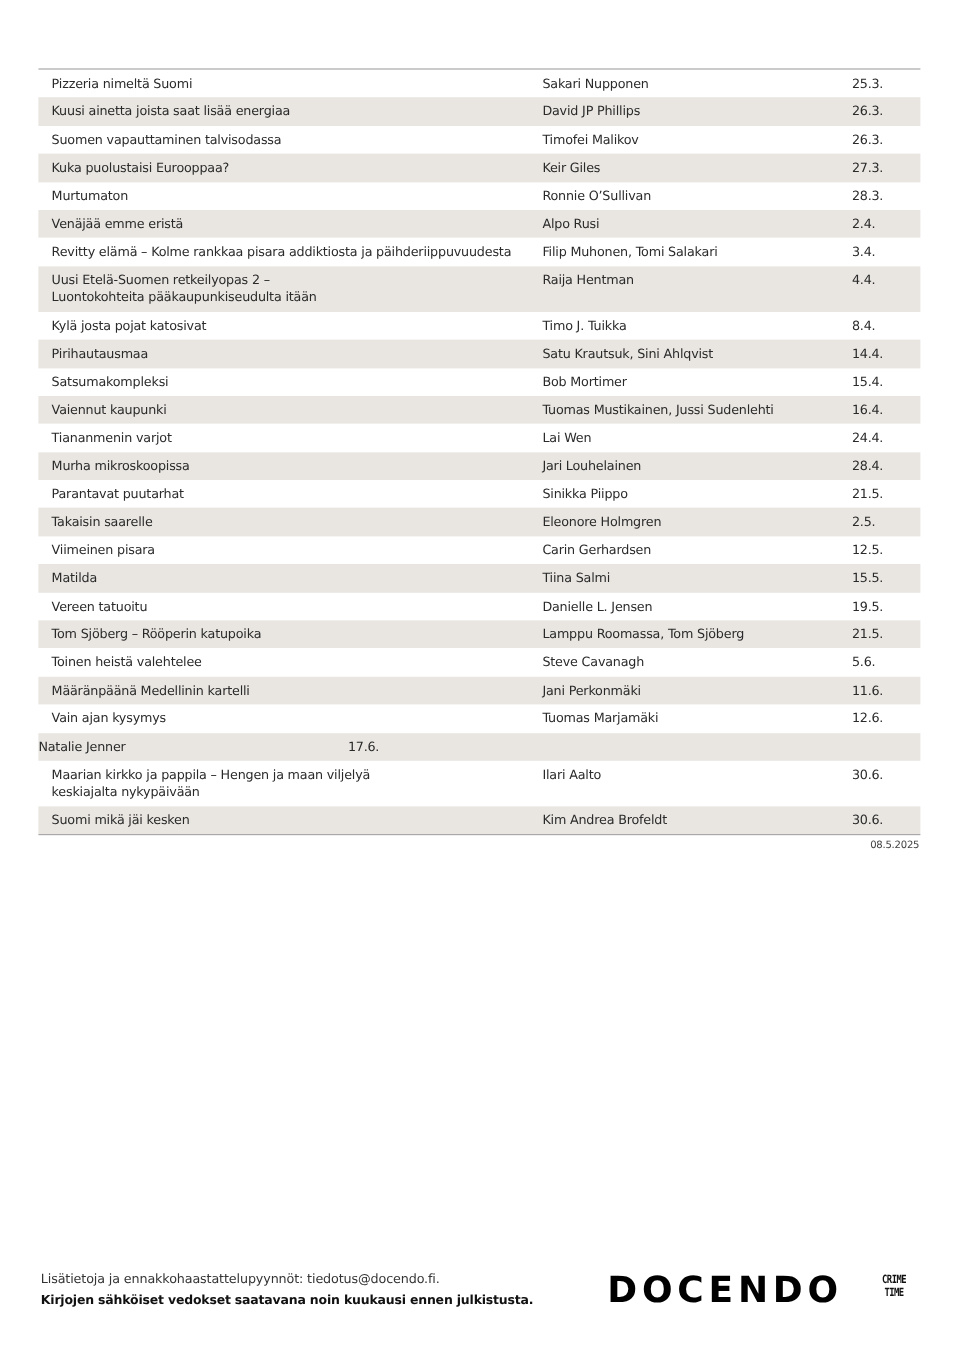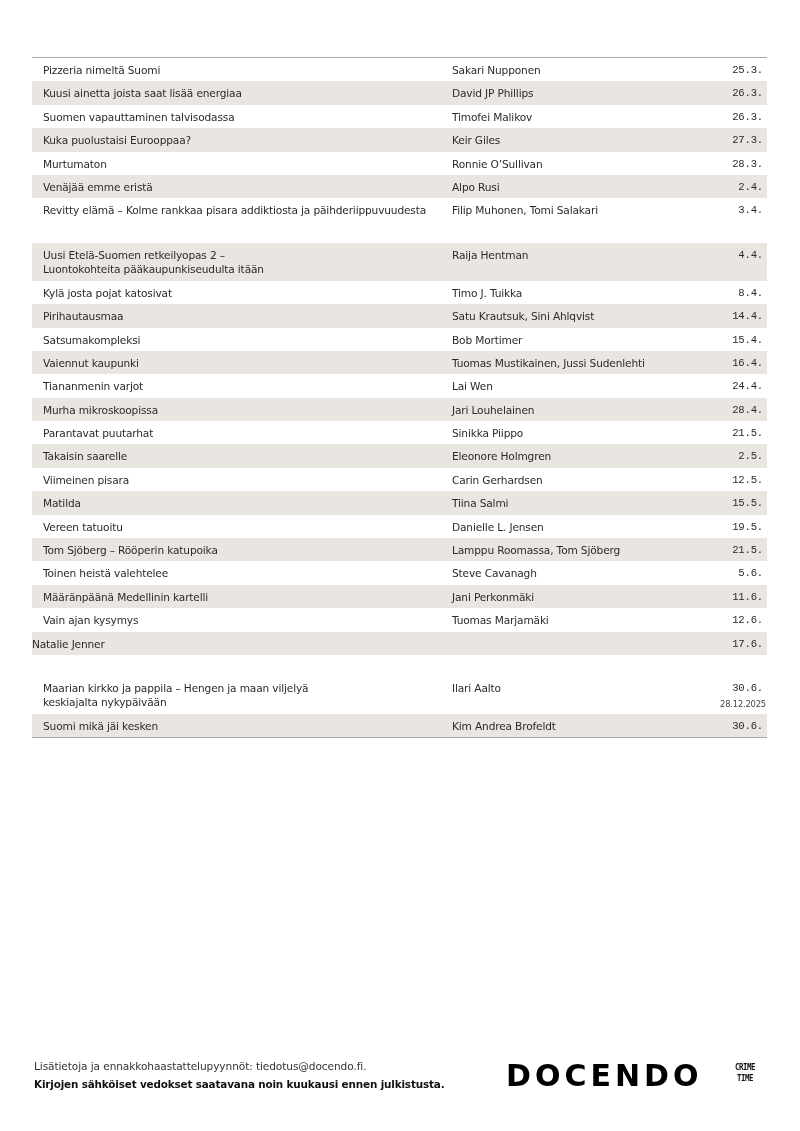--- a/index.html
+++ b/index.html
@@ -5,22 +5,22 @@
   html, body { margin: 0; padding: 0; background: #ffffff; }
   body { width: 800px; height: 1131px; position: relative; overflow: hidden;
          font-family: "DejaVu Sans", sans-serif; color: #2a2a2a; }
   .table { position: absolute; left: 32px; top: 57px; width: 735px;
            border-top: 1px solid #a9a9a9; border-bottom: 1px solid #a9a9a9; }
   .row { display: flex; align-items: flex-start; font-size: 10.6px; line-height: 14px;
          padding: 5px 0 4px 0; box-sizing: border-box; min-height: 23.4px; }
   .row.shaded { background: #e9e6e2; }
   .row .title { width: 420px; padding-left: 11px; box-sizing: border-box; letter-spacing: -0.15px; }
   .row .author { width: 258px; padding-left: 0; letter-spacing: -0.15px; }
-  .row .date { flex: 1; text-align: right; padding-right: 4px; letter-spacing: -0.2px; font-family: Liberation Mono, monospace; }
-  .row.two-line { min-height: 38px; margin-top: 21px; }
+  .row .date { flex: 1; padding-right: 4px; letter-spacing: -0.2px; }
+  .row.two-line { min-height: 38px; }
   .updated { position: absolute; right: 34px; top: 699px; font-size: 8.4px; color: #444; letter-spacing: -0.2px; }
   .footer-info { position: absolute; left: 34px; top: 1060px; font-size: 10.6px; color: #333; letter-spacing: -0.1px; }
   .footer-note { position: absolute; left: 34px; top: 1078px; font-size: 10.4px; font-weight: bold; color: #111; letter-spacing: -0.15px; }
   .logo { position: absolute; left: 506px; top: 1059px; font-size: 30px; font-weight: bold; letter-spacing: 4px;
           color: #000000; font-family: "DejaVu Sans", sans-serif; line-height: 34px; }
   .crime { position: absolute; left: 731px; top: 1061px; width: 36px; font-size: 9.5px; line-height: 11px;
            font-weight: bold; color: #111; text-align: center; letter-spacing: -0.6px;
            font-family: "DejaVu Sans Mono", monospace; transform: scaleX(0.78); transform-origin: left top; }
 </style>
 </head>
@@ -157,21 +157,21 @@
       <div class="author">Ilari Aalto</div>
       <div class="date">30.6.</div>
     </div>
     <div class="row shaded">
       <div class="title">Suomi mikä jäi kesken</div>
       <div class="author">Kim Andrea Brofeldt</div>
       <div class="date">30.6.</div>
     </div>
   </div>
 
-<div class="updated">28.12.2025</div>
+<div class="updated">08.5.2025</div>
 
 <div class="footer-info">Lisätietoja ja ennakkohaastattelupyynnöt: tiedotus@docendo.fi.</div>
 <div class="footer-note">Kirjojen sähköiset vedokset saatavana noin kuukausi ennen julkistusta.</div>
 
 <div class="logo">DOCENDO</div>
 <div class="crime">
   <div>CRIME</div>
   <div>TIME</div>
 </div>
 

